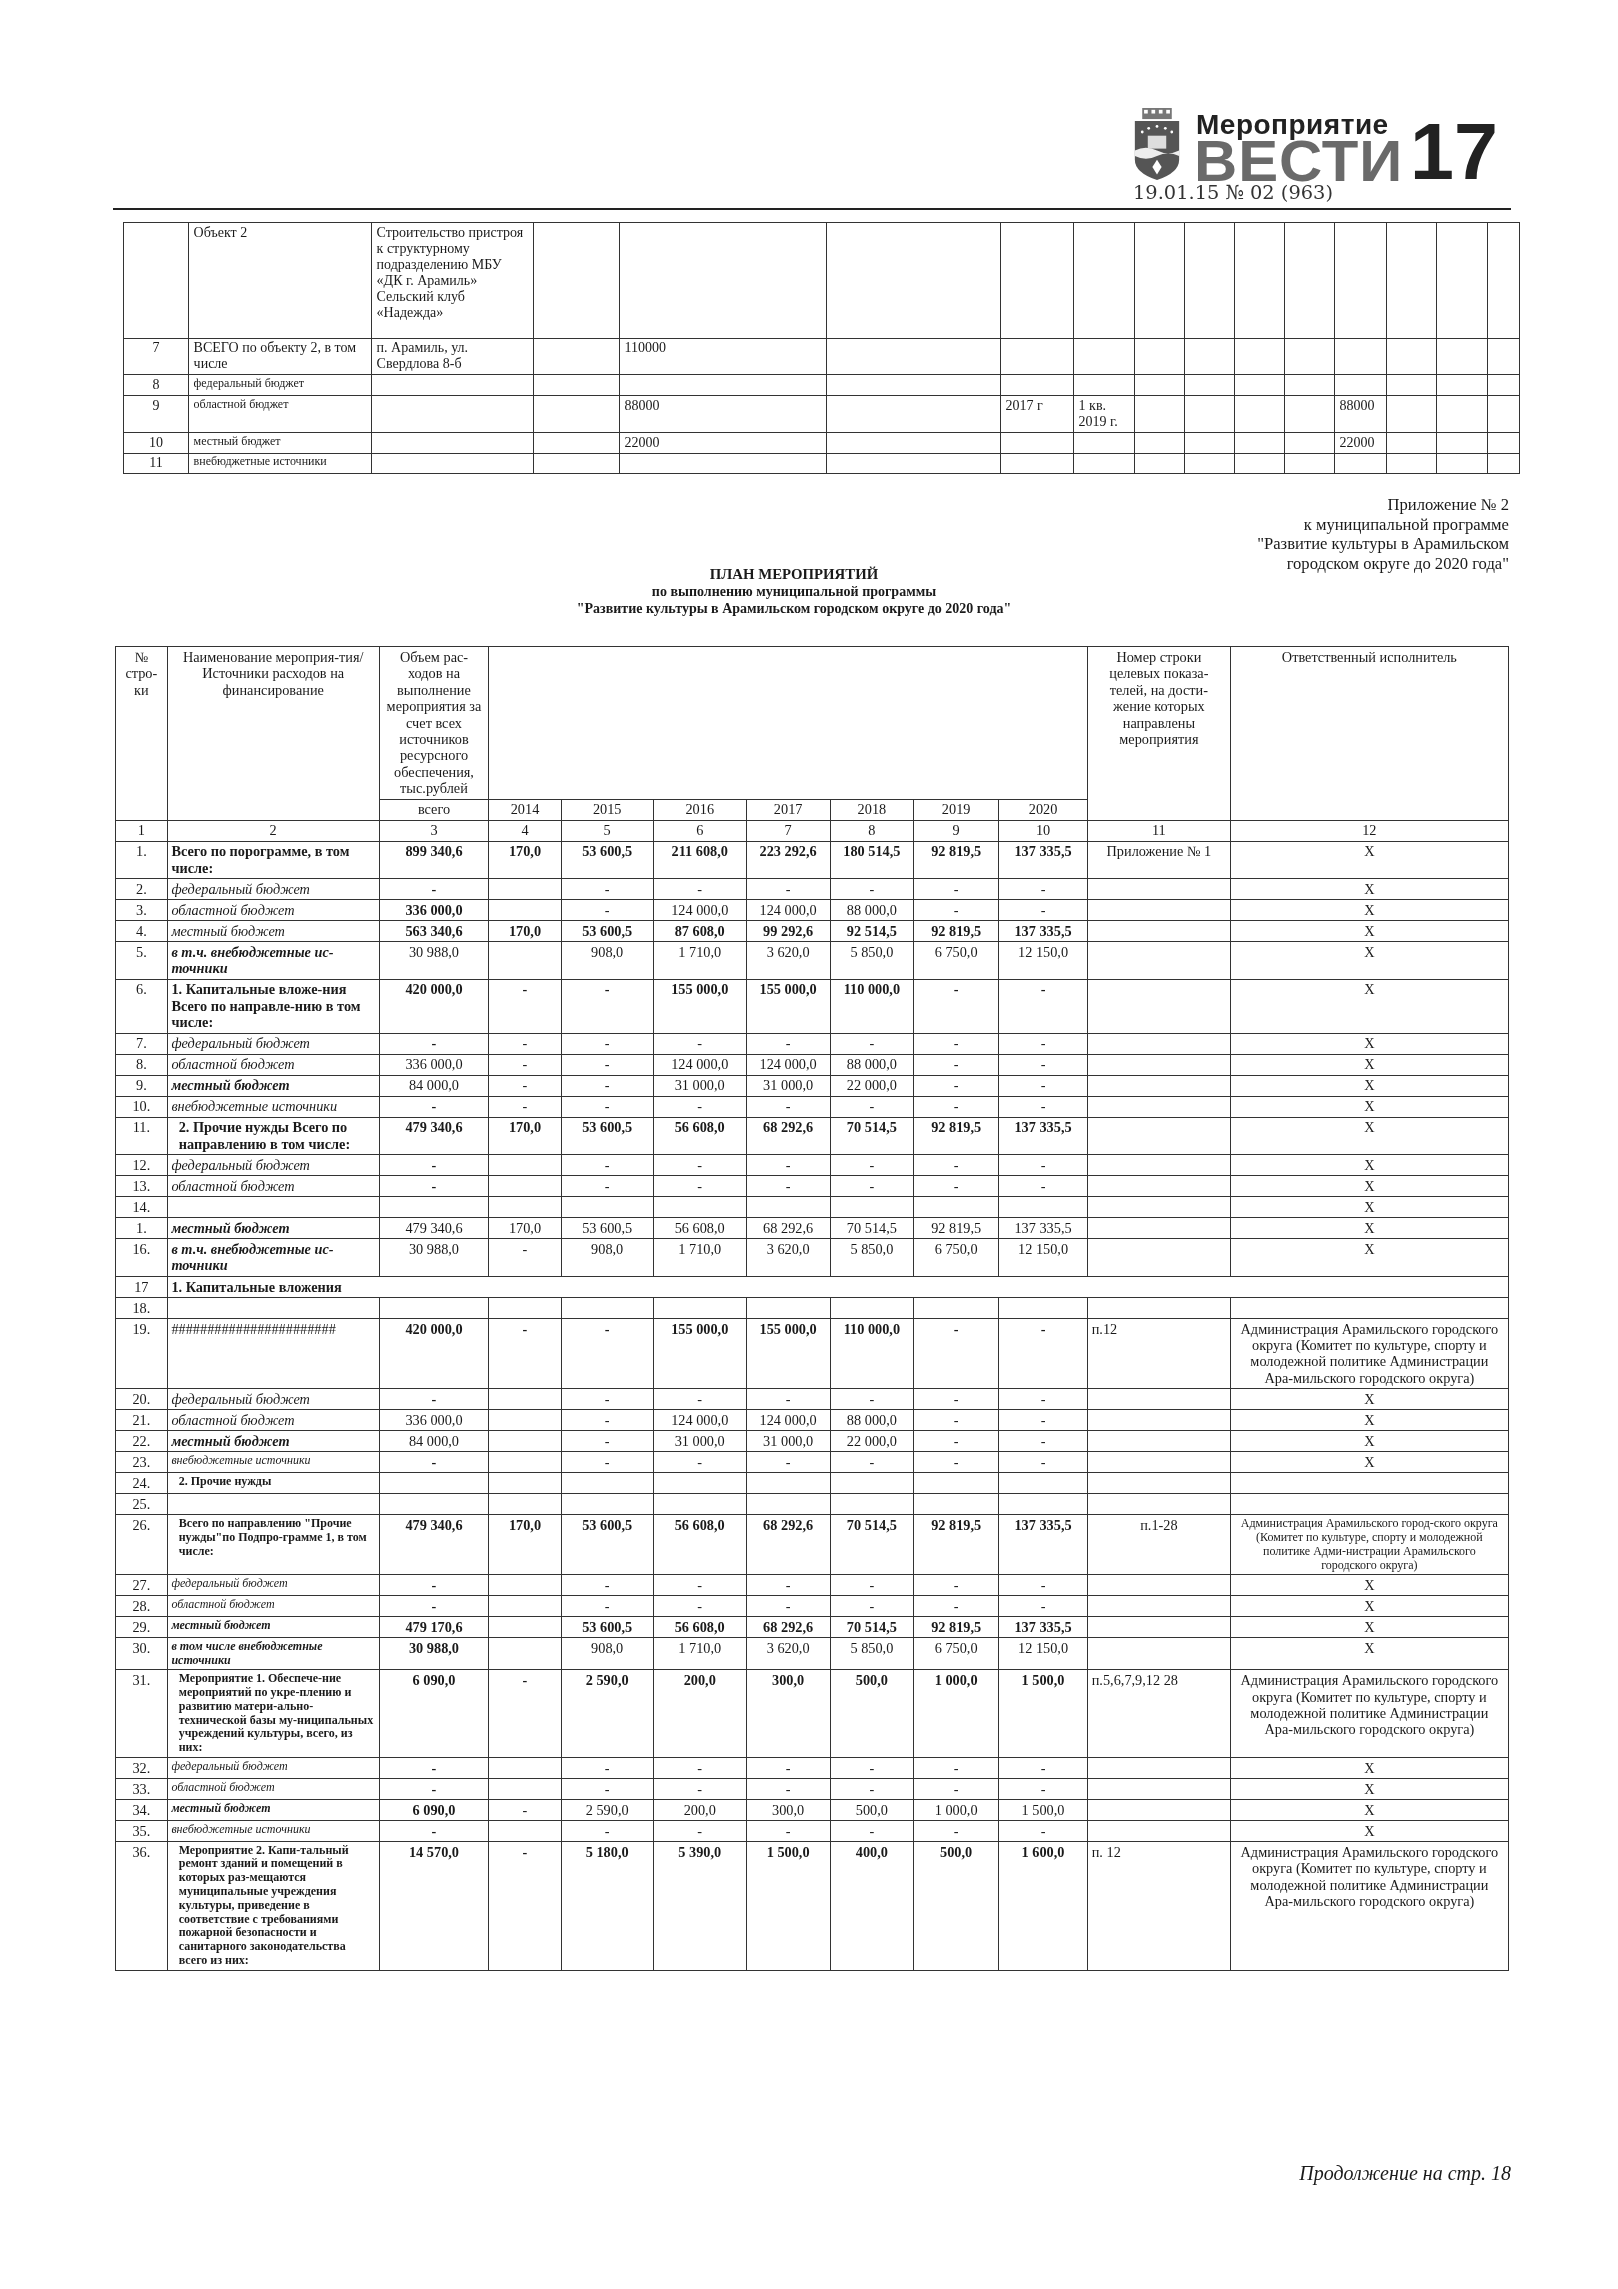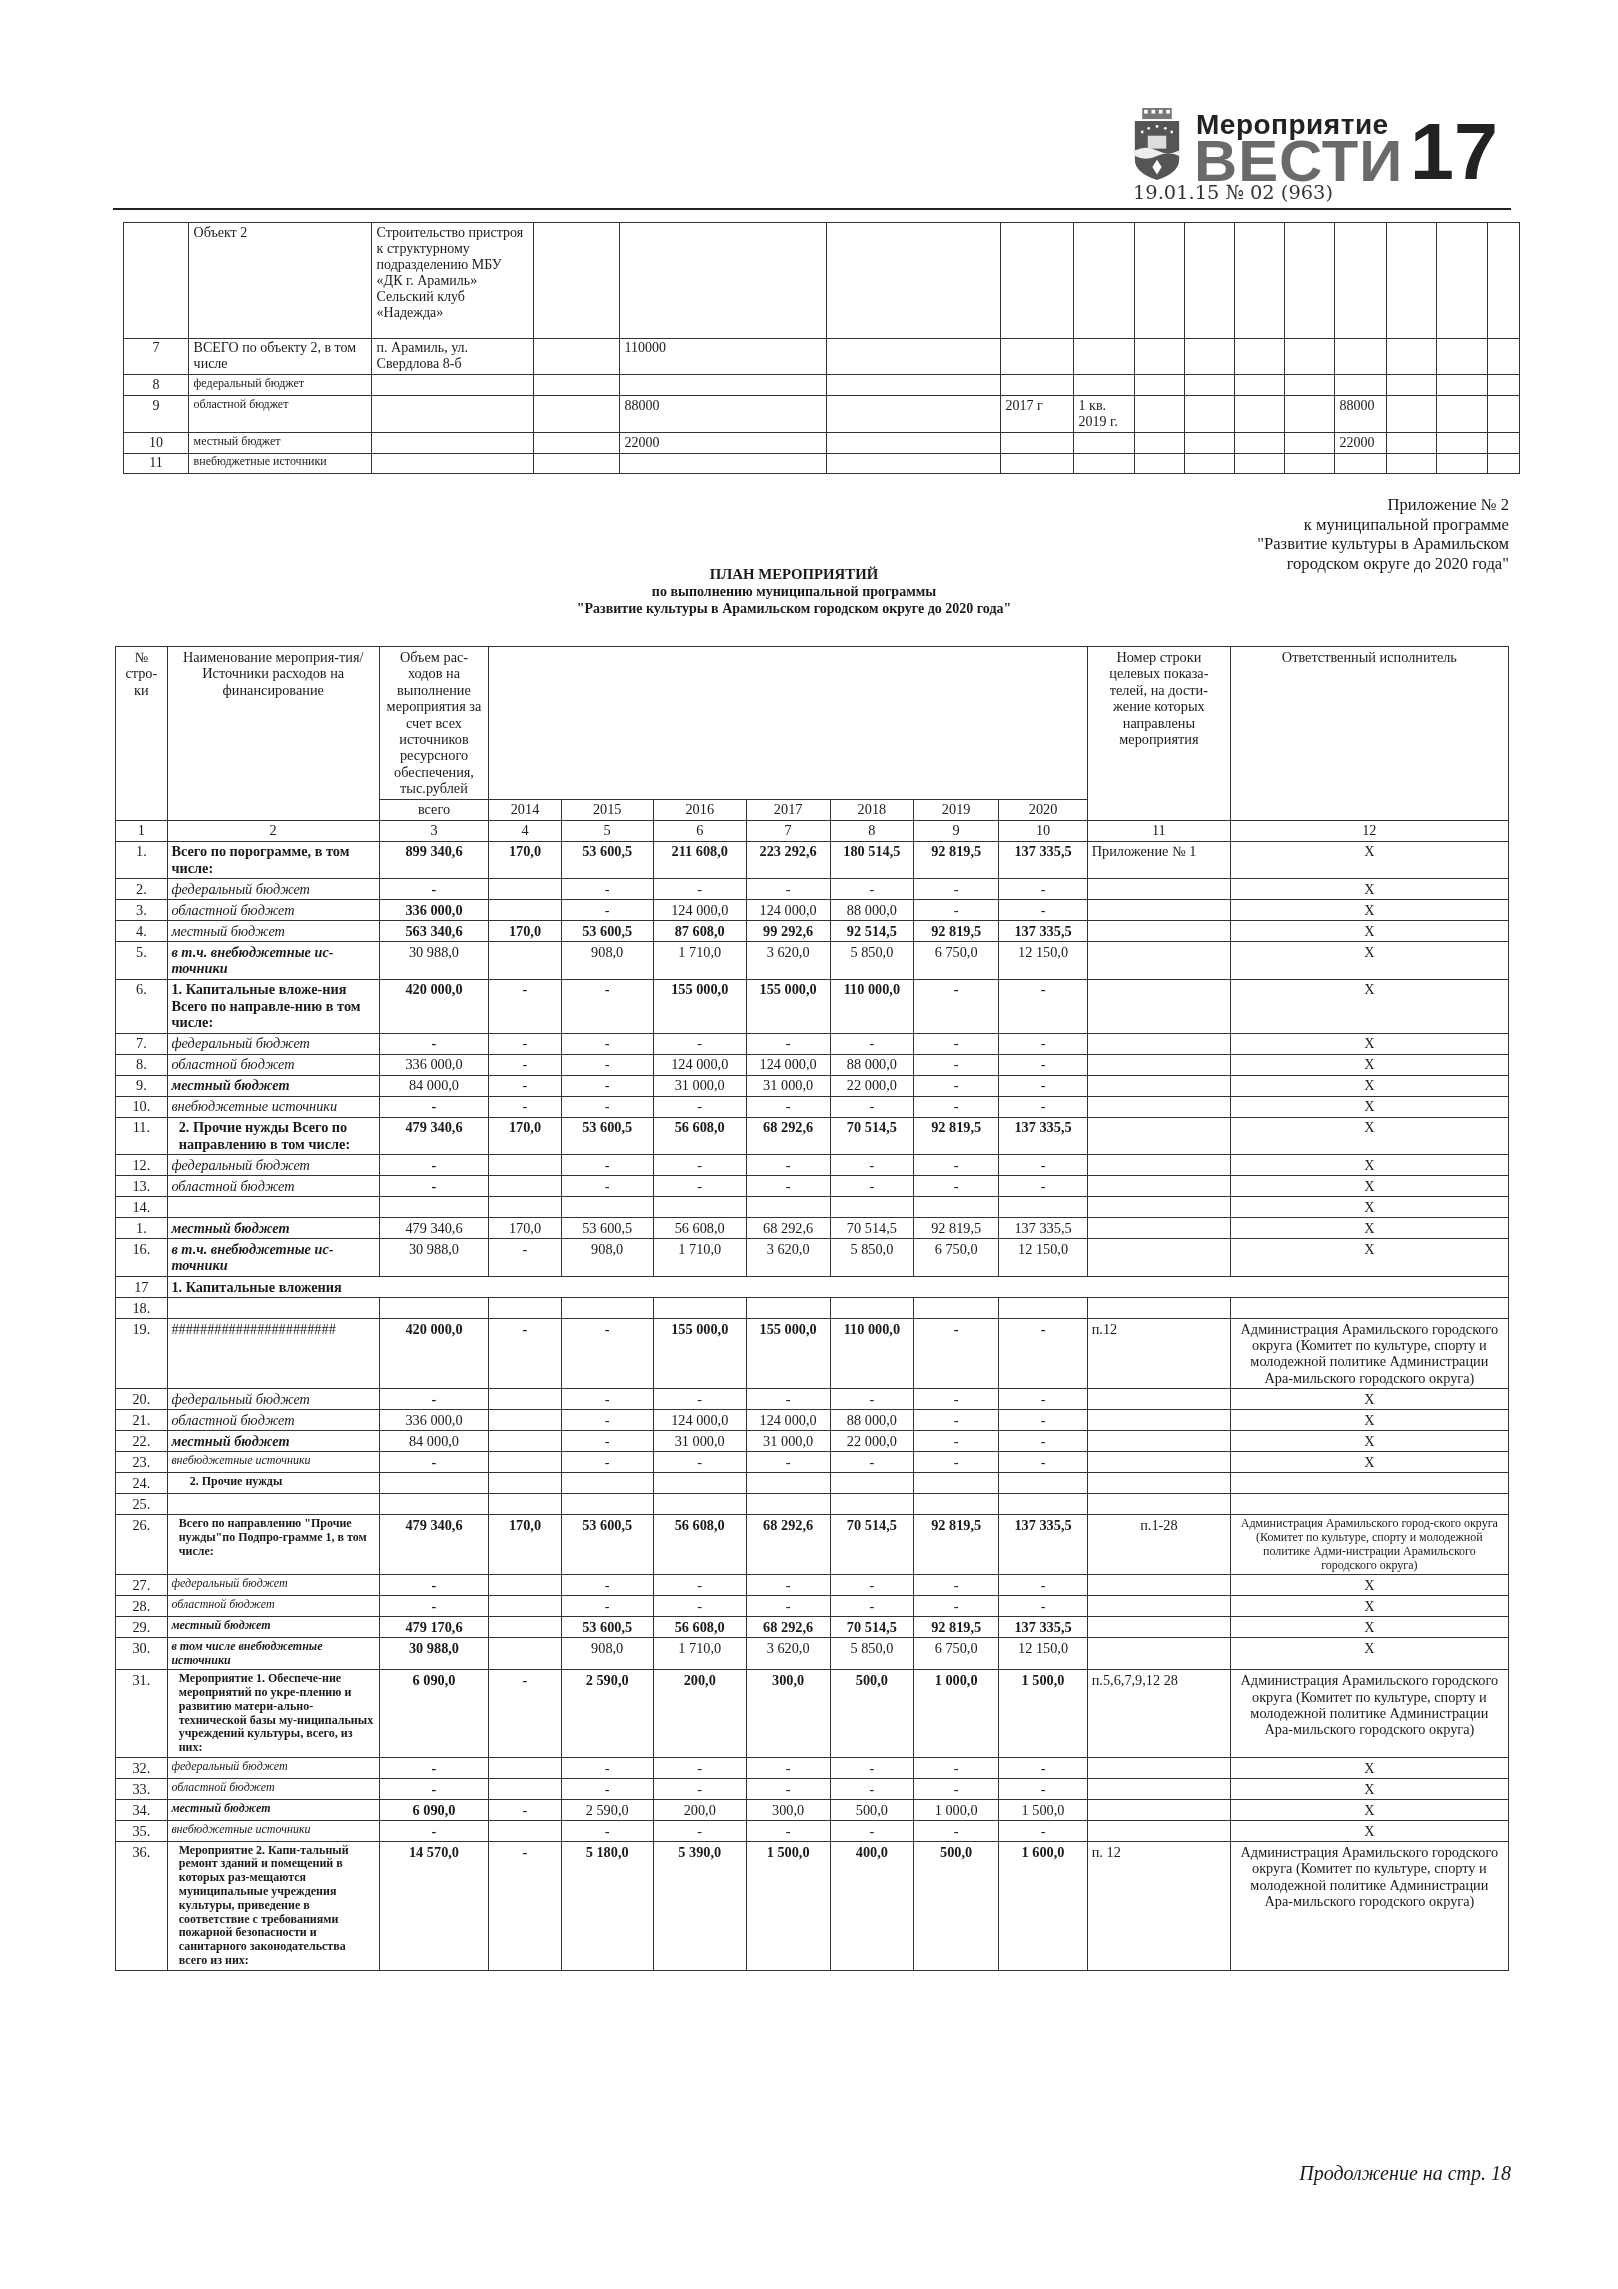--- a/index.html
+++ b/index.html
@@ -258,21 +258,21 @@
         <td class="n">1.</td>
         <td class="b">Всего по порограмме,  в том числе:</td>
         <td class="v b">899 340,6</td>
         <td class="v b">170,0</td>
         <td class="v b">53 600,5</td>
         <td class="v b">211 608,0</td>
         <td class="v b">223 292,6</td>
         <td class="v b">180 514,5</td>
         <td class="v b">92 819,5</td>
         <td class="v b">137 335,5</td>
-        <td style="">Приложение № 1</td>
+        <td style="text-align: center;">Приложение № 1</td>
         <td class="resp">X</td>
       </tr>
       <tr>
         <td class="n">2.</td>
         <td class="i">федеральный бюджет</td>
         <td class="v b">-</td>
         <td class="v"></td>
         <td class="v">-</td>
         <td class="v">-</td>
         <td class="v">-</td>
@@ -561,21 +561,21 @@
         <td class="v">-</td>
         <td class="v">-</td>
         <td class="v">-</td>
         <td class="v">-</td>
         <td class="v">-</td>
         <td></td>
         <td class="resp">X</td>
       </tr>
       <tr>
         <td class="n">24.</td>
-        <td class="b sm" style="padding-left: 22px;">2. Прочие нужды</td>
+        <td class="b sm" style="padding-left: 11px;">2. Прочие нужды</td>
         <td class="v"></td>
         <td class="v"></td>
         <td class="v"></td>
         <td class="v"></td>
         <td class="v"></td>
         <td class="v"></td>
         <td class="v"></td>
         <td class="v"></td>
         <td></td>
         <td class="resp"></td>

